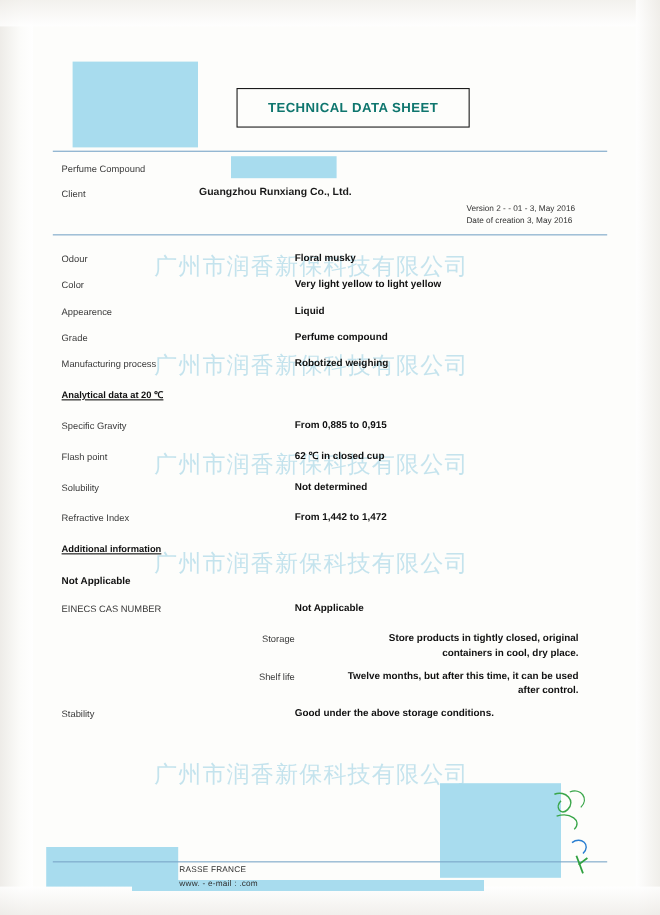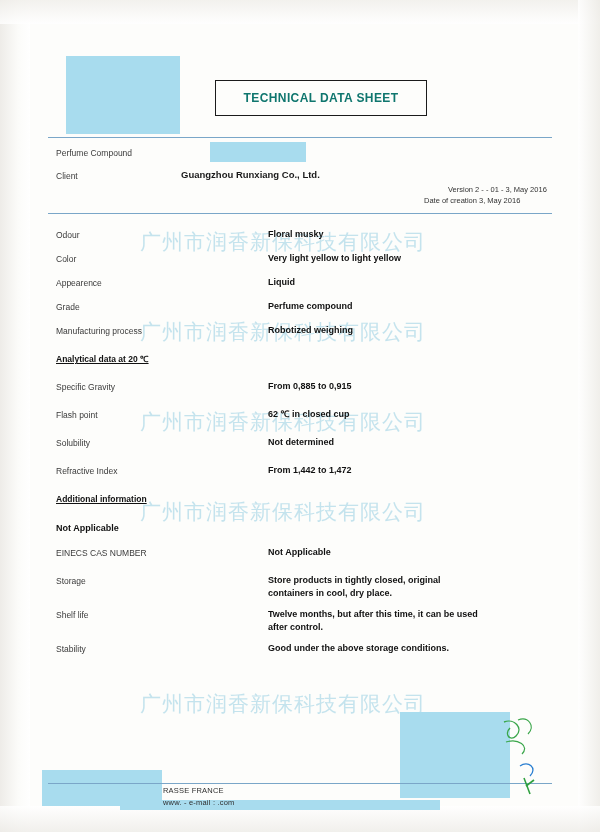--- a/index.html
+++ b/index.html
@@ -103,21 +103,20 @@
     left: 165px; top: 169px;
     font-size: 9.5px;
     font-weight: bold;
     color: #1a1a1a;
     margin-left: 16px;
   }
   #version-line {
     left: 424px; top: 185px;
     font-size: 7.5px;
     color: #333;
-    margin-left: 24px;
   }
   #creation-line {
     left: 424px; top: 196px;
     font-size: 7.5px;
     color: #333;
   }
 
   
   .spec-table {
     position: absolute;
@@ -149,21 +148,21 @@
     white-space: pre-line;
   }
   .section-head .spec-label {
     font-weight: bold;
     color: #111;
     font-size: 8.5px;
     text-decoration: underline;
   }
   .row-h24 { height: 24px; }
   .row-h30 { height: 30px; }
-  .row-h34 { height: 34px; }
+  .row-h34 { height: 34px; text-align: right; }
   .row-h28 { height: 28px; }
 
   
   .watermark-layer {
     position: absolute;
     left: 0; top: 0;
     width: 600px; height: 832px;
     pointer-events: none;
     overflow: hidden;
   }

